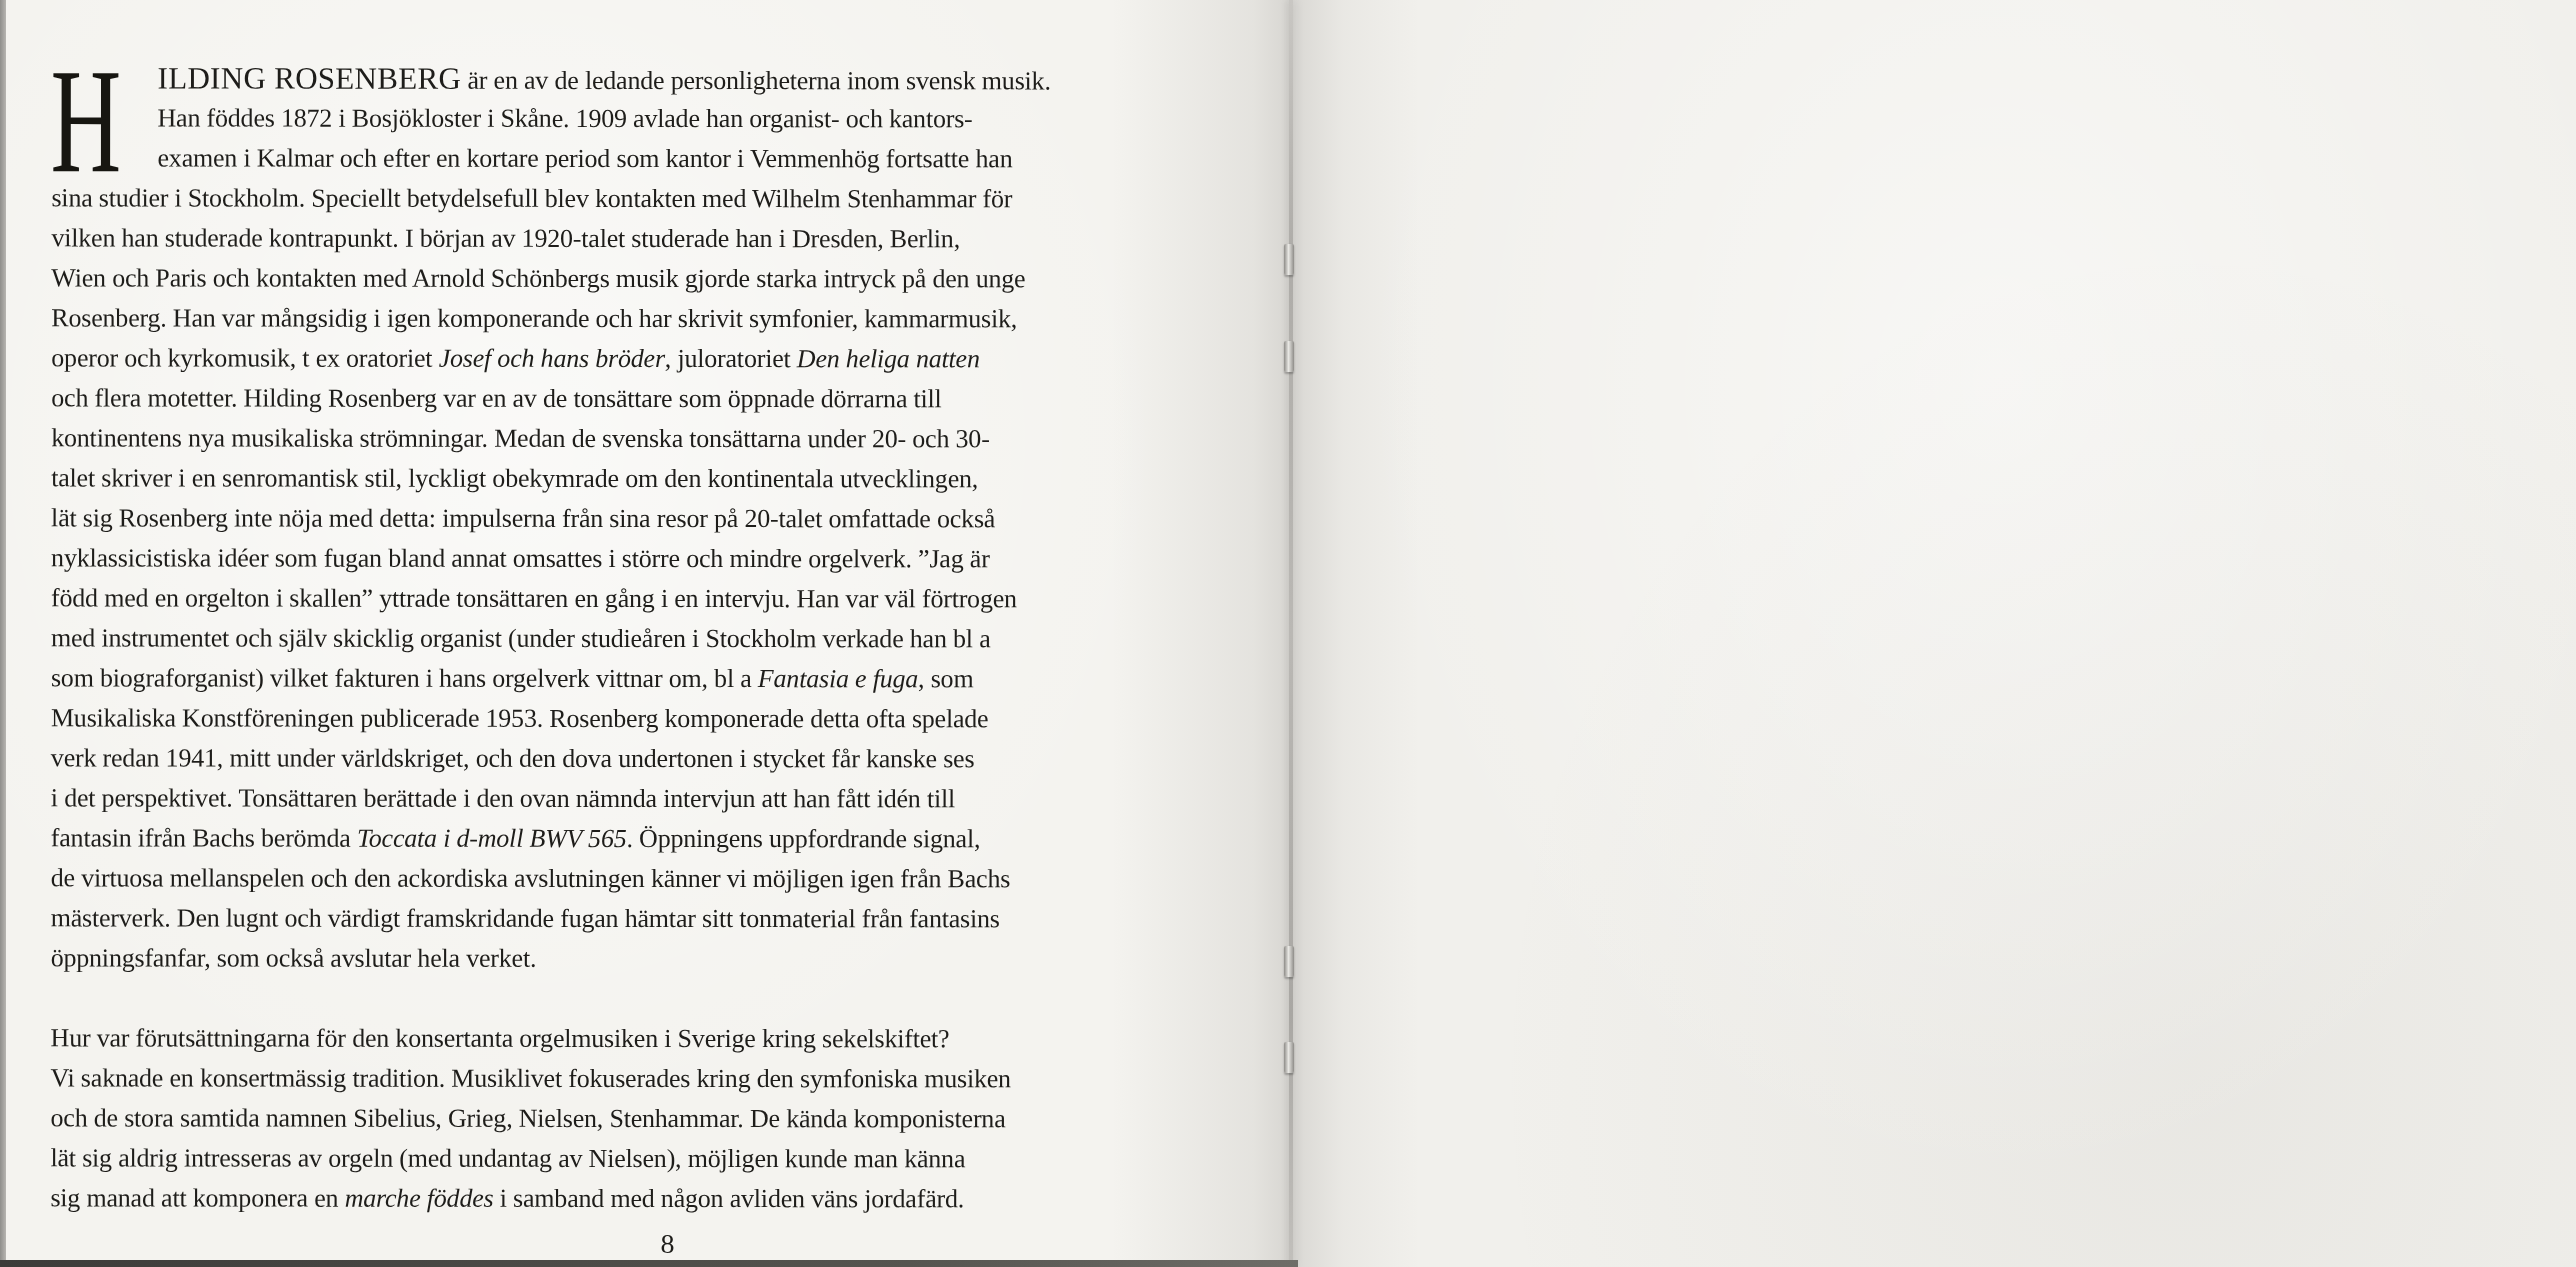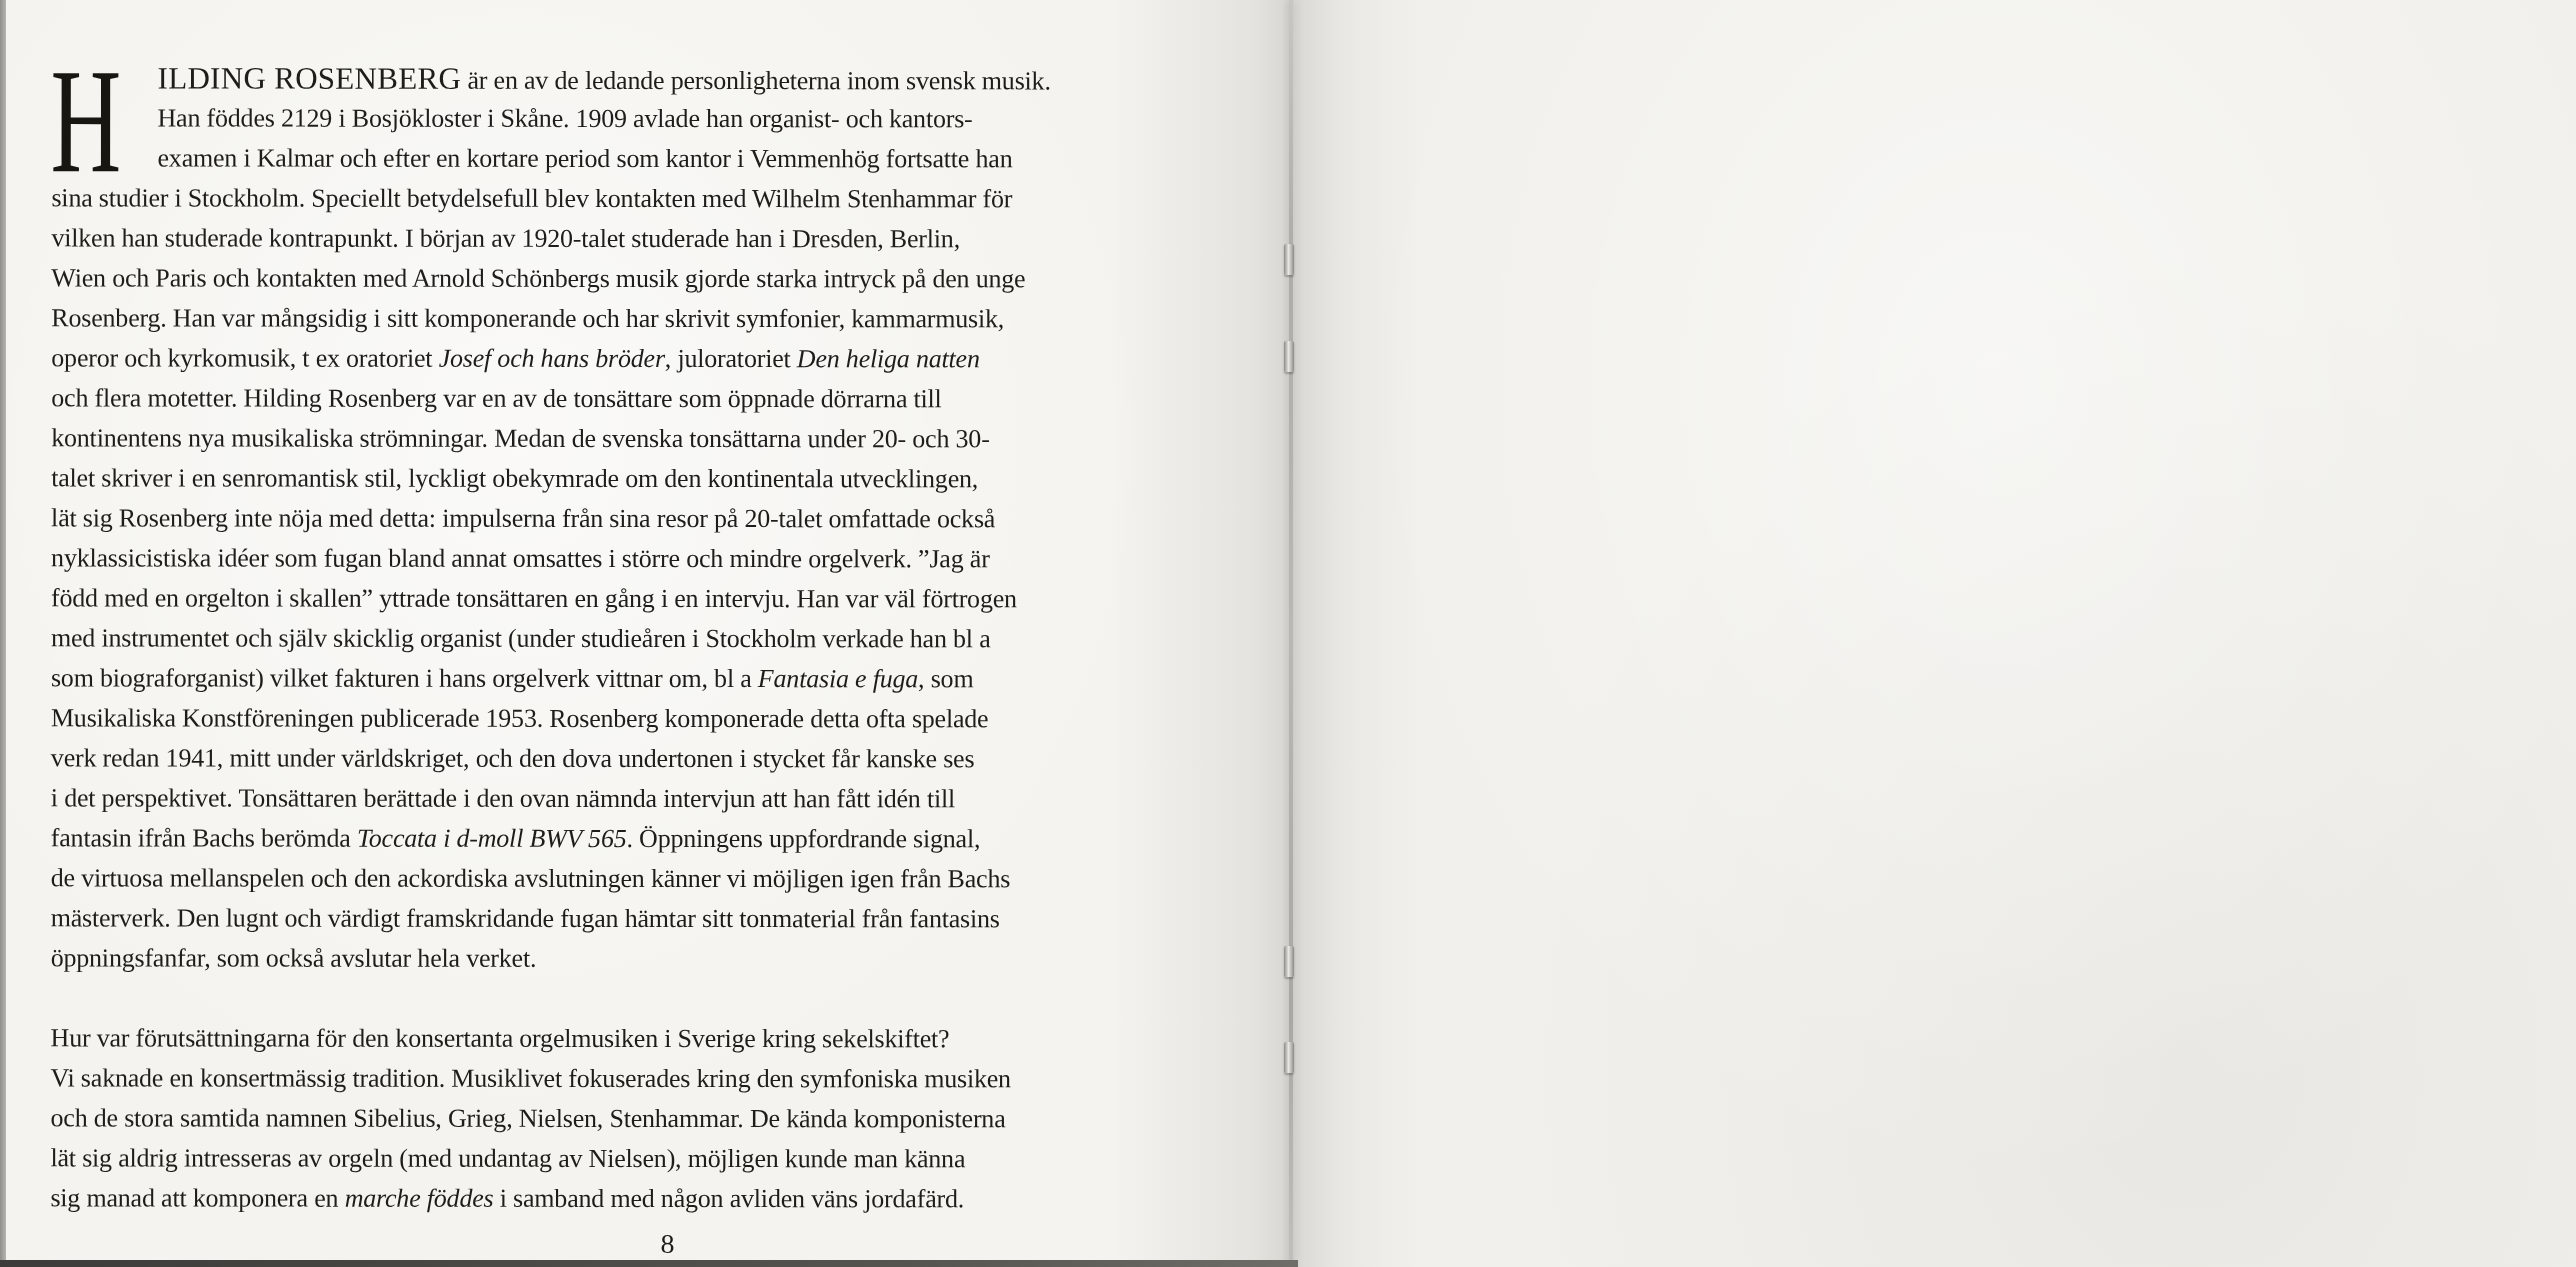--- a/index.html
+++ b/index.html
@@ -68,26 +68,26 @@
 </head>
 <body>
 
 <div class="scan">
 
   <div class="page page-left">
     <div class="text-block tb-left">
         <div class="para">
           <span class="dropcap">H</span>
           <div class="line indent"><span class="seg-caps">ILDING ROSENBERG</span><span> är en av de ledande personligheterna inom svensk musik.</span></div>
-          <div class="line indent"><span>Han föddes 2129 i Bosjökloster i Skåne. 1909 avlade han organist- och kantors-</span></div>
+          <div class="line indent"><span>Han föddes 1872 i Bosjökloster i Skåne. 1909 avlade han organist- och kantors-</span></div>
           <div class="line indent"><span>examen i Kalmar och efter en kortare period som kantor i Vemmenhög fortsatte han</span></div>
           <div class="line"><span>sina studier i Stockholm. Speciellt betydelsefull blev kontakten med Wilhelm Stenhammar för</span></div>
           <div class="line"><span>vilken han studerade kontrapunkt. I början av 1920-talet studerade han i Dresden, Berlin,</span></div>
           <div class="line"><span>Wien och Paris och kontakten med Arnold Schönbergs musik gjorde starka intryck på den unge</span></div>
-          <div class="line"><span>Rosenberg. Han var mångsidig i sitt komponerande och har skrivit symfonier, kammarmusik,</span></div>
+          <div class="line"><span>Rosenberg. Han var mångsidig i igen komponerande och har skrivit symfonier, kammarmusik,</span></div>
           <div class="line"><span>operor och kyrkomusik, t ex oratoriet </span><span class="seg-it">Josef och hans bröder</span><span>, juloratoriet </span><span class="seg-it">Den heliga natten</span></div>
           <div class="line"><span>och flera motetter. Hilding Rosenberg var en av de tonsättare som öppnade dörrarna till</span></div>
           <div class="line"><span>kontinentens nya musikaliska strömningar. Medan de svenska tonsättarna under 20- och 30-</span></div>
           <div class="line"><span>talet skriver i en senromantisk stil, lyckligt obekymrade om den kontinentala utvecklingen,</span></div>
           <div class="line"><span>lät sig Rosenberg inte nöja med detta: impulserna från sina resor på 20-talet omfattade också</span></div>
           <div class="line"><span>nyklassicistiska idéer som fugan bland annat omsattes i större och mindre orgelverk. ”Jag är</span></div>
           <div class="line"><span>född med en orgelton i skallen” yttrade tonsättaren en gång i en intervju. Han var väl förtrogen</span></div>
           <div class="line"><span>med instrumentet och själv skicklig organist (under studieåren i Stockholm verkade han bl a</span></div>
           <div class="line"><span>som biograforganist) vilket fakturen i hans orgelverk vittnar om, bl a </span><span class="seg-it">Fantasia e fuga</span><span>, som</span></div>
           <div class="line"><span>Musikaliska Konstföreningen publicerade 1953. Rosenberg komponerade detta ofta spelade</span></div>

